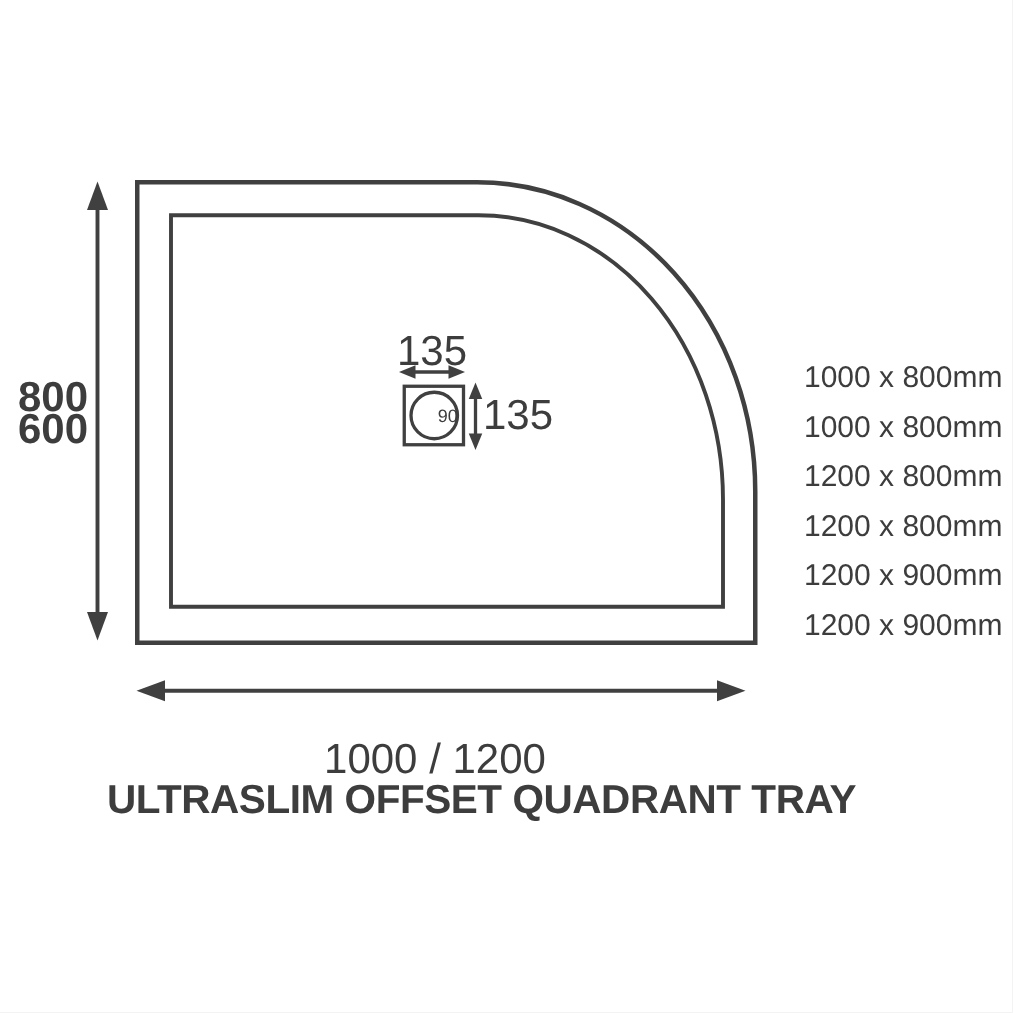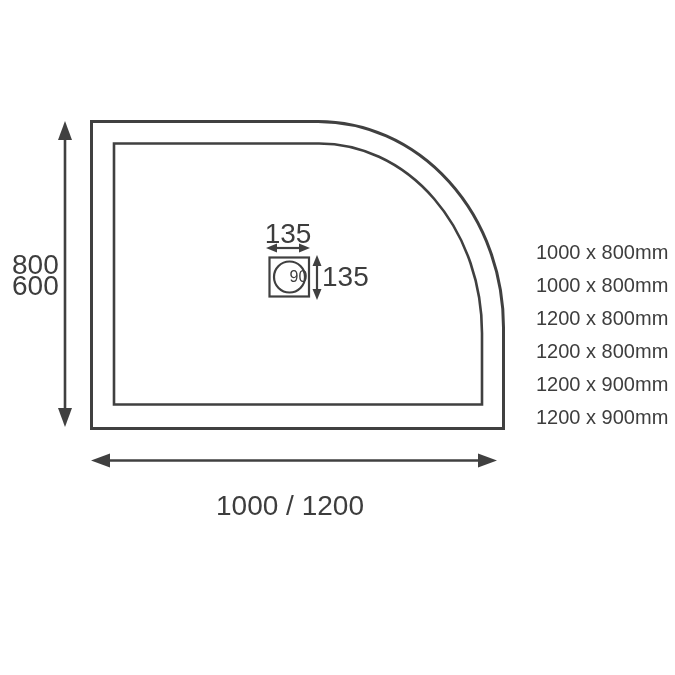--- a/index.html
+++ b/index.html
@@ -22,25 +22,25 @@
   .stroke { stroke: var(--color-line, #404040); fill: none; }
   .head   { fill: var(--color-line, #404040); stroke: none; }
 
   .label {
     position: absolute;
     color: var(--color-text, #3d3d3d);
     font-size: 28px;
     line-height: 21px;
     white-space: nowrap;
   }
-  .height-labels { left: 12px; top: 254px; width: 34px; text-align: left; }
+  .height-labels { left: 12px; top: 254px; width: 34px; text-align: left; font-weight: bold; }
   .width-label   { left: 190px; top: 478px; width: 200px; text-align: center; margin-top: 17px; }
   .drain-width-label  { left: 264px; top: 223px; width: 48px; text-align: center; }
   .drain-height-label { left: 322px; top: 266px; }
-  .drain-waste-label  { left: 274px; top: 269px; width: 49px; text-align: center; font-size: 16px; line-height: 16px; }
+  .drain-waste-label  { left: 274px; top: 269px; width: 49px; text-align: center; font-size: 12px; line-height: 16px; }
 
   .size-list {
     position: absolute;
     left: 536px;
     top: 241px;
     display: flex;
     flex-direction: column;
     gap: 11px;
   }
   .size-item {
@@ -113,14 +113,15 @@
 
   <div class="size-list">
     <div class="size-item">1000 x 800mm</div>
     <div class="size-item">1000 x 800mm</div>
     <div class="size-item">1200 x 800mm</div>
     <div class="size-item">1200 x 800mm</div>
     <div class="size-item">1200 x 900mm</div>
     <div class="size-item">1200 x 900mm</div>
   </div>
 
+  <div class="title">ULTRASLIM OFFSET QUADRANT TRAY</div>
 
 </div>
 
 </body></html>

